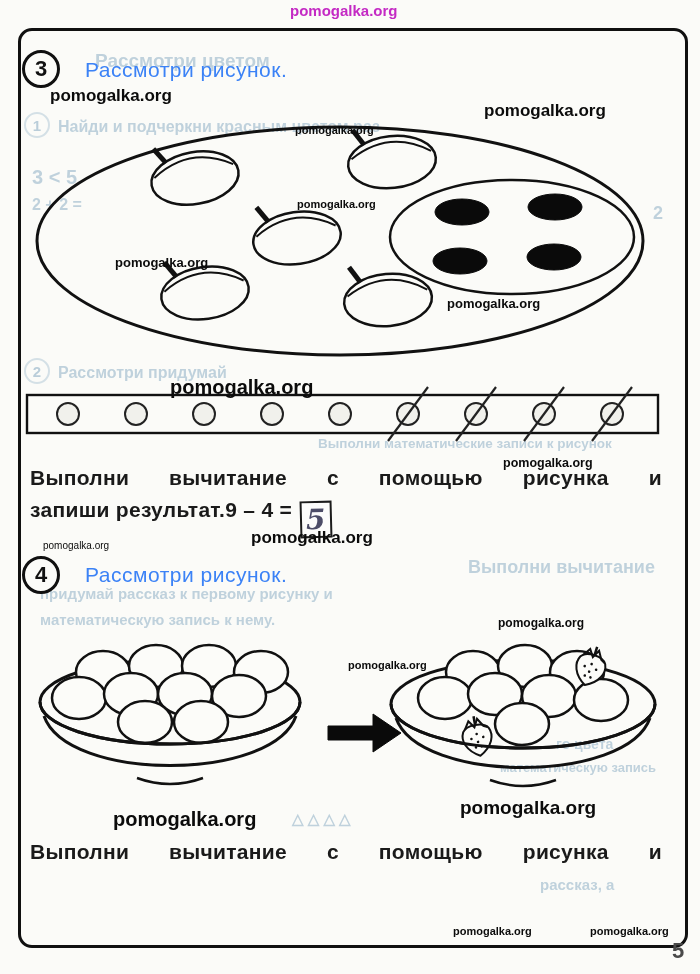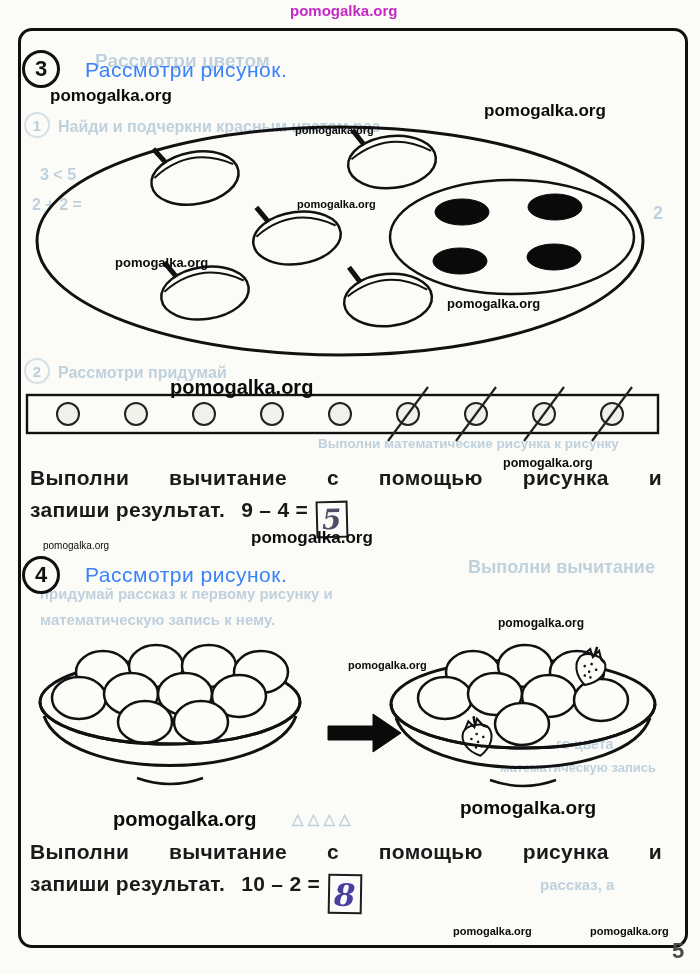--- a/index.html
+++ b/index.html
@@ -30,21 +30,21 @@
     position:absolute; z-index:4; font-size:21px; font-weight:normal;
     letter-spacing:.5px; color:#3b82f6; white-space:nowrap;
   }
   
   .instr {
     position:absolute; z-index:4; width:632px; color:#1a1a1a;
     font-size:21px; font-weight:bold; letter-spacing:.3px;
   }
   .just { text-align:justify; text-align-last:justify; width:100%; }
   .line2 { margin-top:8px; white-space:nowrap; }
-  .eq { margin-left:16px; }
+  .eq { margin-left:0; }
   .answer-box {
     display:inline-block; width:32px; height:37px; border:2px solid #1c1c1c;
     margin-left:8px; vertical-align:-12px; text-align:center;
     transform:rotate(-1.5deg); background:rgba(255,255,255,.4);
   }
   .answer-box.b2 { width:34px; height:40px; transform:rotate(1deg); vertical-align:-15px; }
   .ans {
     display:block; font-family:"DejaVu Serif", serif; font-style:italic;
     font-weight:bold; font-size:28px; line-height:34px; color:#4d4d68;
   }
@@ -73,25 +73,25 @@
     position:absolute; z-index:6; font-size:22px; font-weight:bold; color:#4a4a4a;
   }
 </style>
 </head>
 <body>
 
 <div>
 
   <div class="bleed" style="left:95px;top:50px;font-size:19px">Рассмотри цветом</div>
   <div class="bleed" style="left:58px;top:118px;font-size:16px">Найди и подчеркни красным цветом раз-</div>
-  <div class="bleed" style="left:40px;top:166px;font-size:16px">3 &lt; 5</div>
+  <div class="bleed" style="left:32px;top:166px;font-size:20px">3 &lt; 5</div>
   <div class="bleed" style="left:32px;top:196px;font-size:16px">2 + 2 =</div>
   <div class="bleed" style="left:653px;top:203px;font-size:18px">2</div>
   <div class="bleed" style="left:58px;top:364px;font-size:16px">Рассмотри придумай</div>
-  <div class="bleed" style="left:318px;top:436px;font-size:13.5px">Выполни математические рисунка к рисунку</div>
+  <div class="bleed" style="left:318px;top:436px;font-size:13.5px">Выполни математические записи к рисунок</div>
   <div class="bleed" style="left:468px;top:557px;font-size:18px">Выполни вычитание</div>
   <div class="bleed" style="left:40px;top:585px;font-size:15px">придумай рассказ к первому рисунку и</div>
   <div class="bleed" style="left:40px;top:611px;font-size:15px">математическую запись к нему.</div>
   <div class="bleed" style="left:556px;top:736px;font-size:14px">го цвета</div>
   <div class="bleed" style="left:500px;top:760px;font-size:13px">математическую запись</div>
   <div class="bleed" style="left:540px;top:876px;font-size:15px">рассказ, а</div>
   <div class="bleed" style="left:292px;top:810px;font-size:15px">△ △ △ △</div>
   <div class="bleed-circ" style="left:24px;top:112px">
       <span>1</span>
     </div>
@@ -244,20 +244,17 @@
           <circle cx="0" cy="-2" r="1.3" class="seed"></circle>
       </g>
       <path d="M 366,72 A 132 44 0 0 0 630,72" class="oline" stroke-width="3"></path>
       <path d="M 371,86 C 394,152 602,152 625,86" class="oline" stroke-width="3"></path>
       <path d="M 465,148 Q 498,160 531,148" class="oline" stroke-width="2.5"></path>
     </g>
   </svg>
 
   <div class="instr" style="left:30px;top:840px">
     <div class="just">Выполни вычитание с помощью рисунка и</div>
-    <div class="line2">
-      <span>запиши результат.</span><span class="eq">10 – 2 =</span><span class="answer-box b2"><span class="ans a8">8</span></span>
-    </div>
   </div>
 
   <div class="page-number" style="left:672px;top:938px">5</div>
 
 </div>
 
 </body></html>

